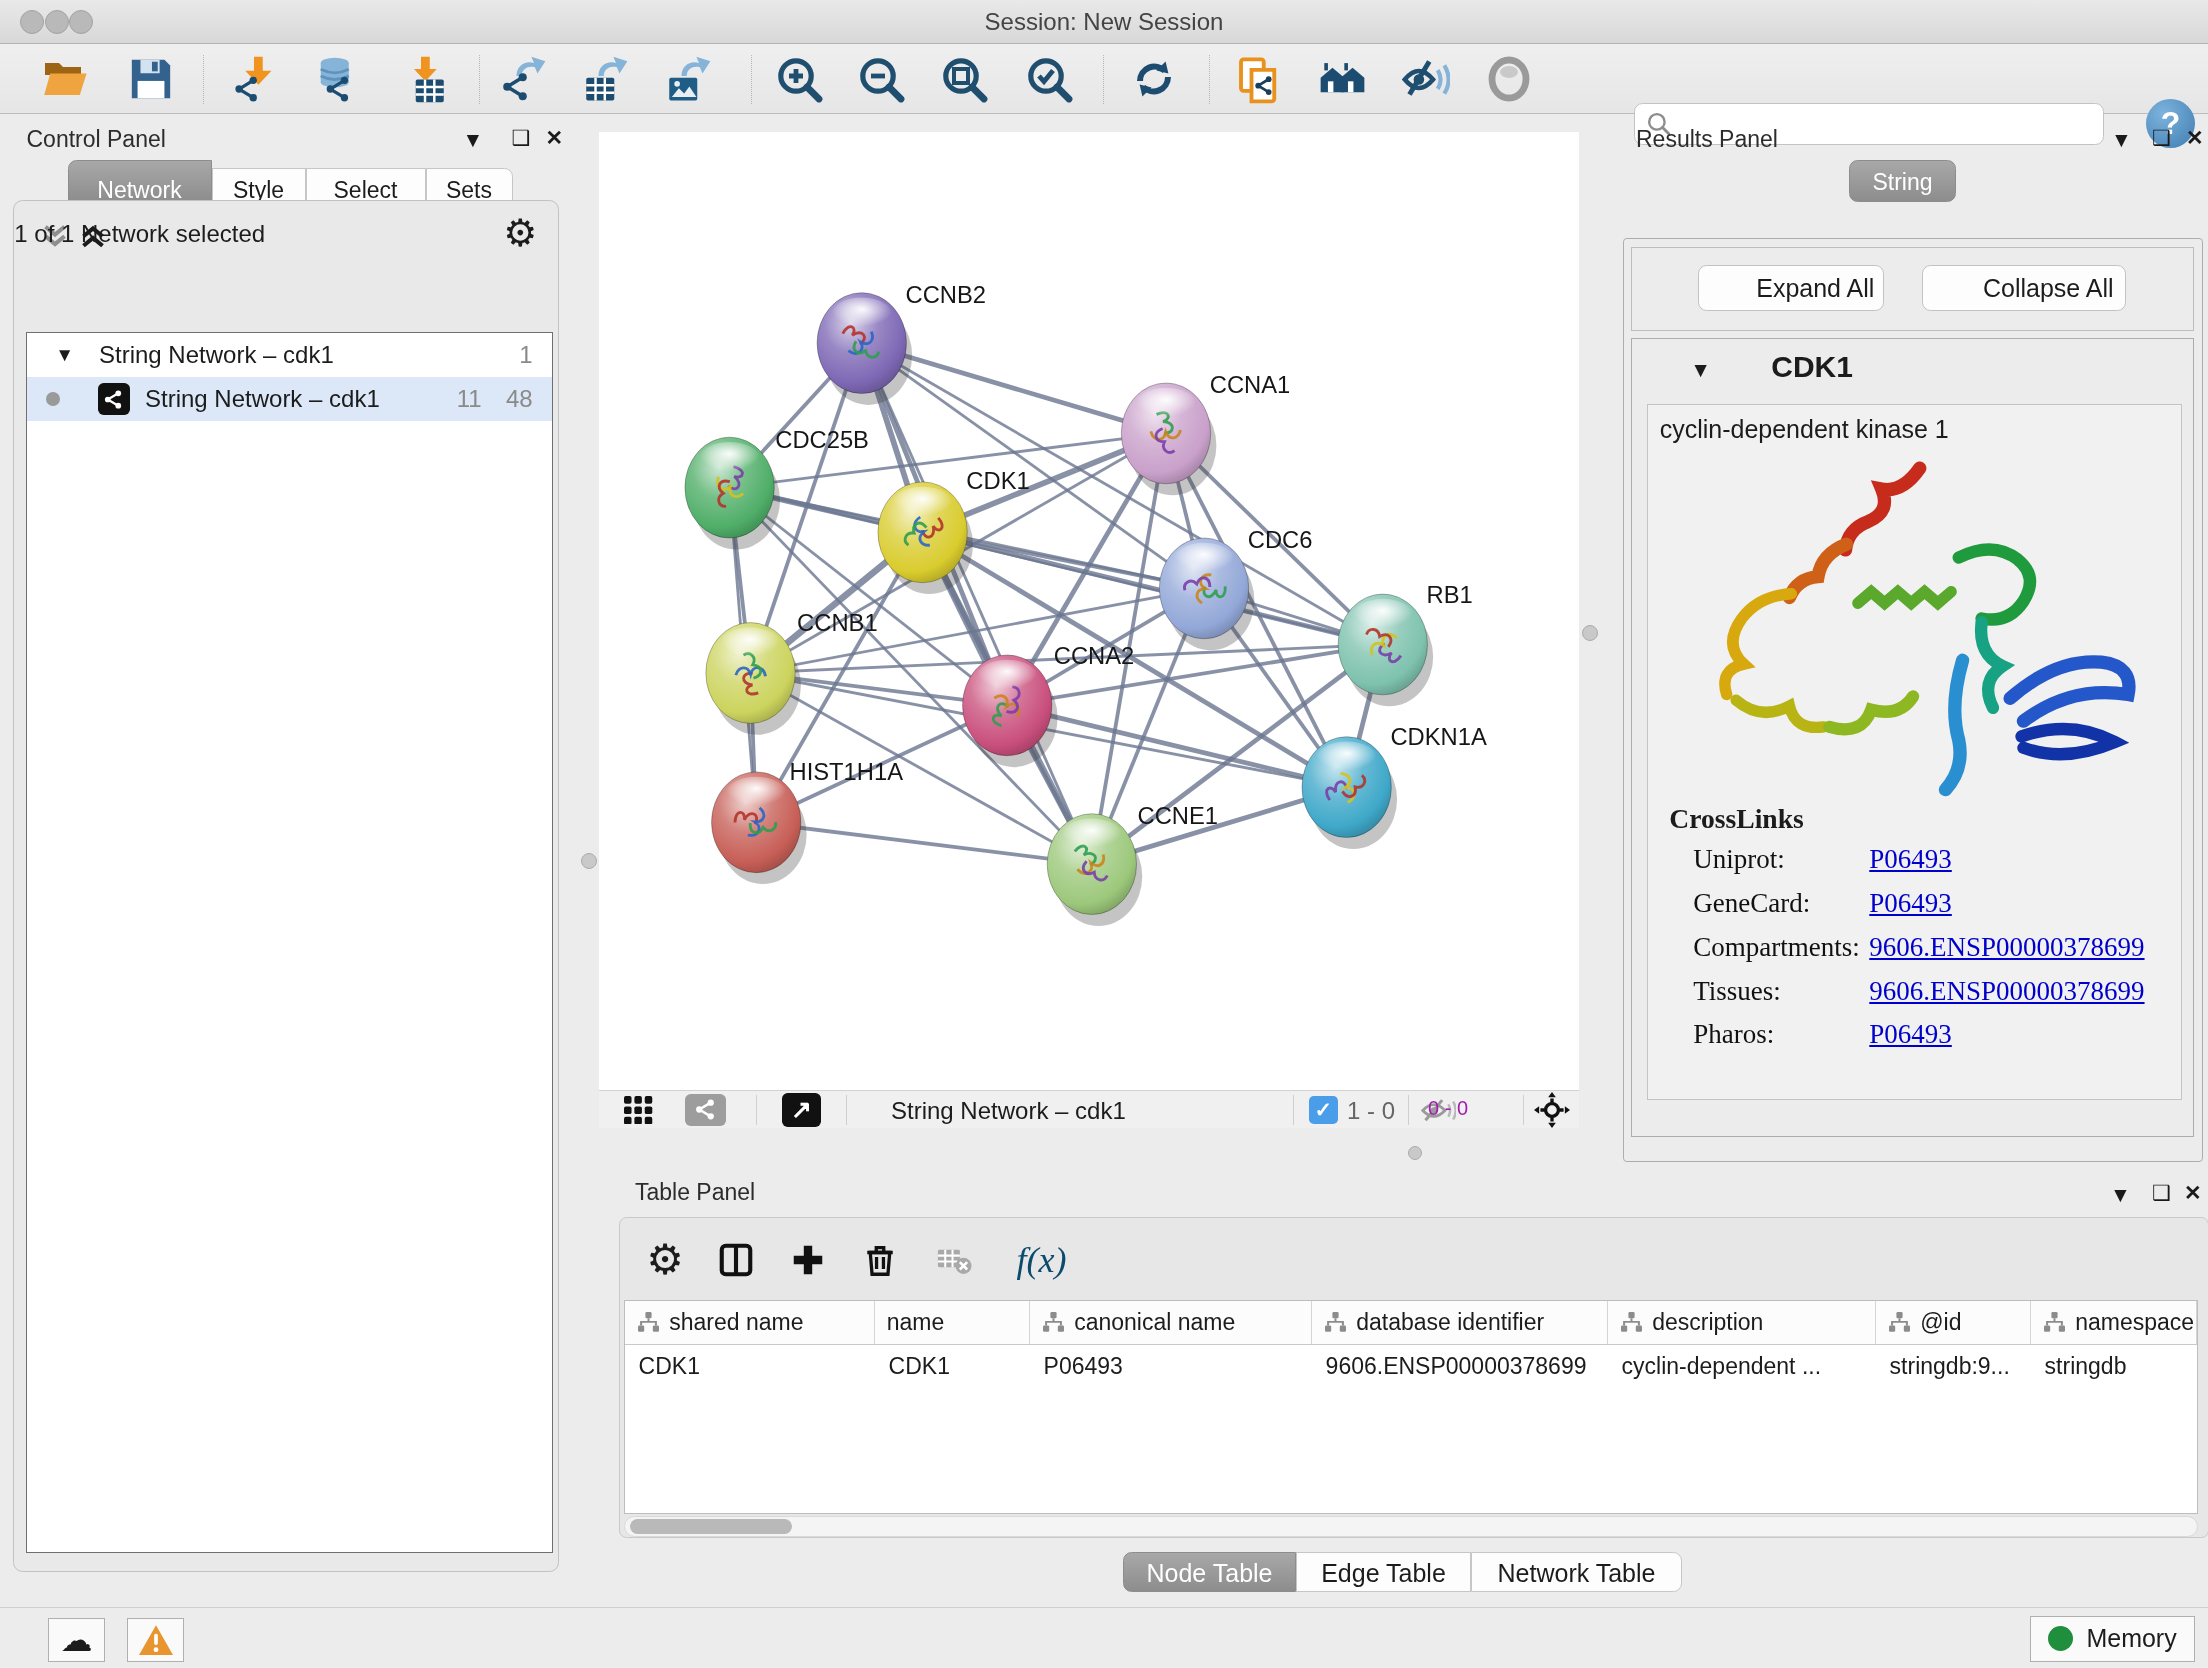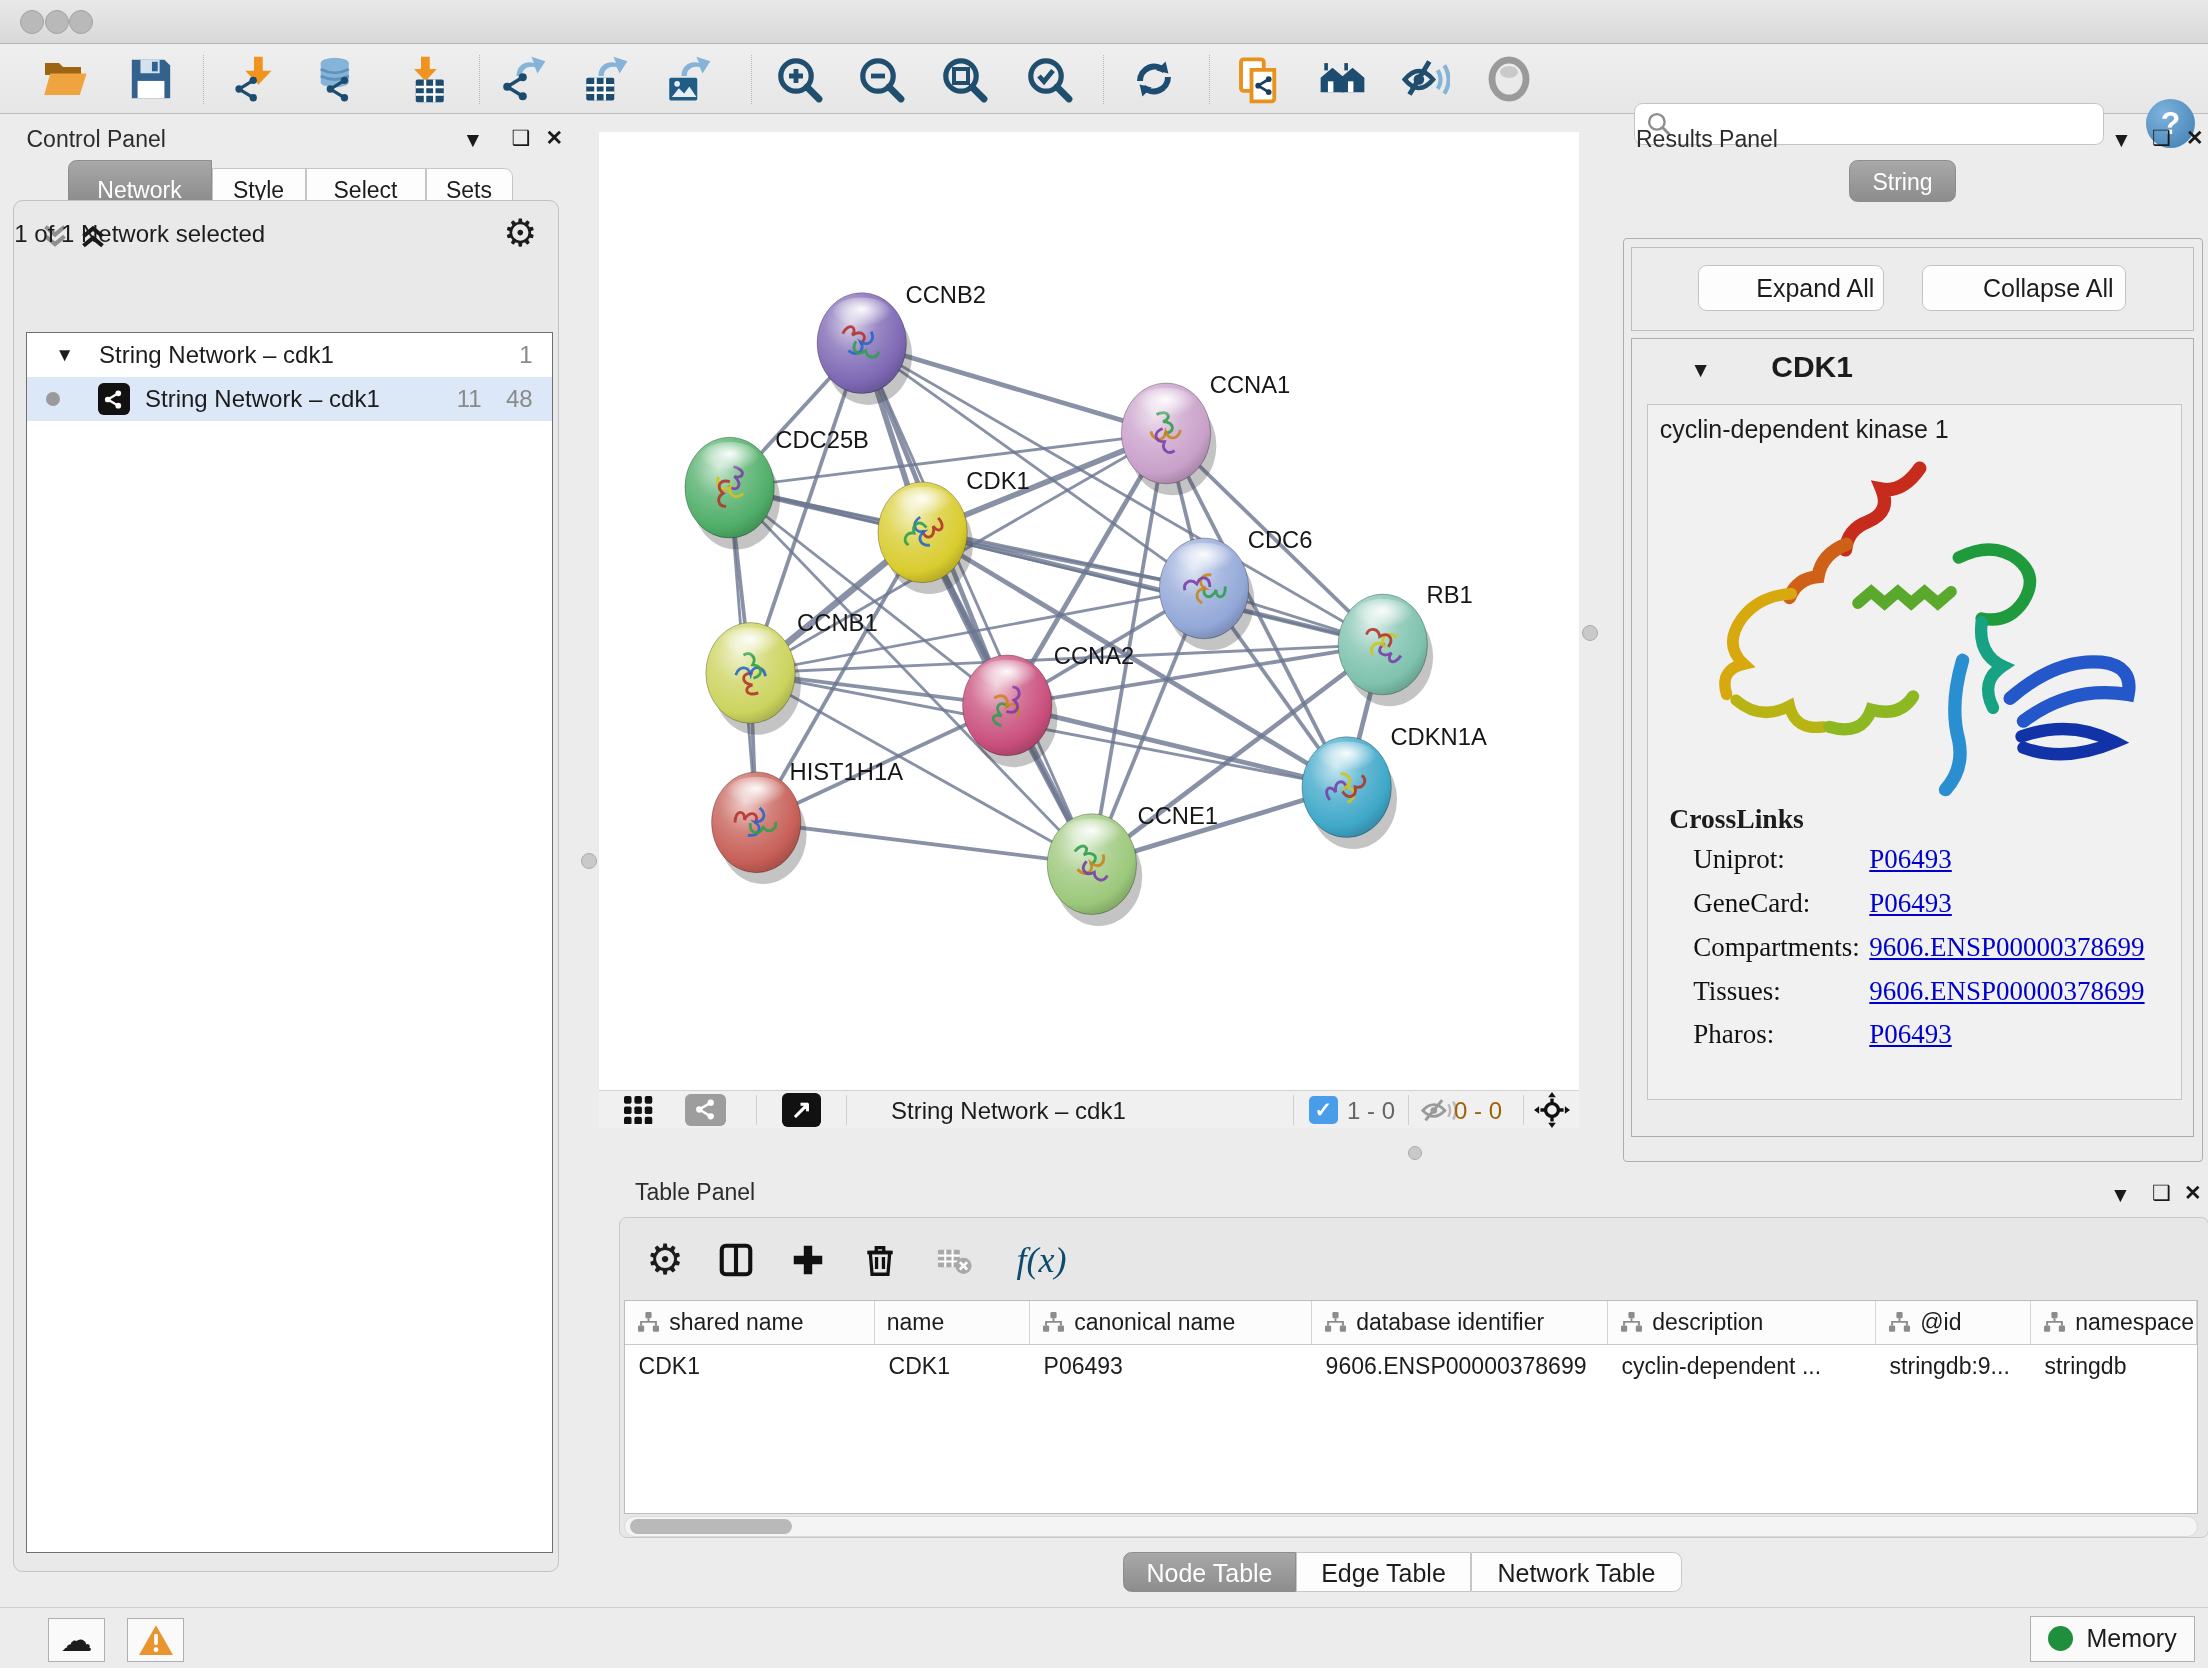--- a/index.html
+++ b/index.html
@@ -111,20 +111,21 @@
     padding:0 17px; font-size:25px; }
   .memdot { width:25px; height:25px; border-radius:50%; background:#1f8f3e; }
 </style>
 </head>
 <body>
 
 <div class="titlebar">
   <div class="traffic" style="left:20px"></div>
   <div class="traffic" style="left:45px"></div>
   <div class="traffic" style="left:69px"></div>
+  <div class="win-title">Session: New Session</div>
 </div>
 
 <div class="toolbar">
   <div class="tbtn" style="left:38px">
     <svg width="48" height="48" viewBox="0 0 24 24">
       <path d="M2 4h7l2 2h9v4H2z" fill="#9c6413"></path>
         <path d="M4.6 9.2h18.2L19.4 20H1.6z" fill="#f0a43f"></path>
       </svg>
   </div>
   <div class="tbtn" style="left:124px">
@@ -589,21 +590,21 @@
   <div class="cs-sep" style="left:694px"></div>
   <span style="position:absolute;left:710px;top:4.8px;width:28.5px;height:28.5px;background:#4a9de8;border-radius:4.8px;color:#fff;font-size:21px;font-weight:bold;text-align:center;line-height:28.5px">✓</span>
   <span style="position:absolute;left:748px;top:5.7px;font-size:24px;color:#666">1 - 0</span>
   <div class="cs-sep" style="left:809px"></div>
   <svg style="position:absolute;left:821px;top:5.7px" width="36" height="27" viewBox="0 0 26 18">
     <path d="M2 9q8-8.5 16 0q-8 8.5-16 0z" fill="none" stroke="#9a9a9a" stroke-width="2"></path>
     <circle cx="10" cy="9" r="2.4" fill="#9a9a9a"></circle>
     <path d="M4 16L16 1.5" stroke="#9a9a9a" stroke-width="2.2"></path>
     <path d="M20.5 4.5q2.5 4.5 0 9M24 2.5q3.5 6.5 0 13" stroke="#b9b9b9" stroke-width="1.8" fill="none"></path>
     </svg>
-  <span style="position:absolute;left:855px;top:5.7px;font-size:24px;color:#a16207">0 - 0</span>
+  <span style="position:absolute;left:829px;top:5.7px;font-size:20px;color:#a21caf">0 - 0</span>
   <div class="cs-sep" style="left:924px"></div>
   <svg style="position:absolute;left:935px;top:1px" width="36" height="36" viewBox="0 0 28 28">
     <circle cx="14" cy="14" r="5" fill="none" stroke="#111" stroke-width="2.6"></circle>
     <path d="M14 5v4M14 19v4M5 14h4M19 14h4" stroke="#111" stroke-width="2.6"></path>
     <path d="M14 0l3 4h-6zM14 28l-3-4h6zM0 14l4-3v6zM28 14l-4 3v-6z" fill="#111"></path>
     </svg>
 </div>
 
 <div class="results-panel">
   <div style="position:absolute;left:19px;top:1.9px" class="paneltitle">Results Panel</div>

